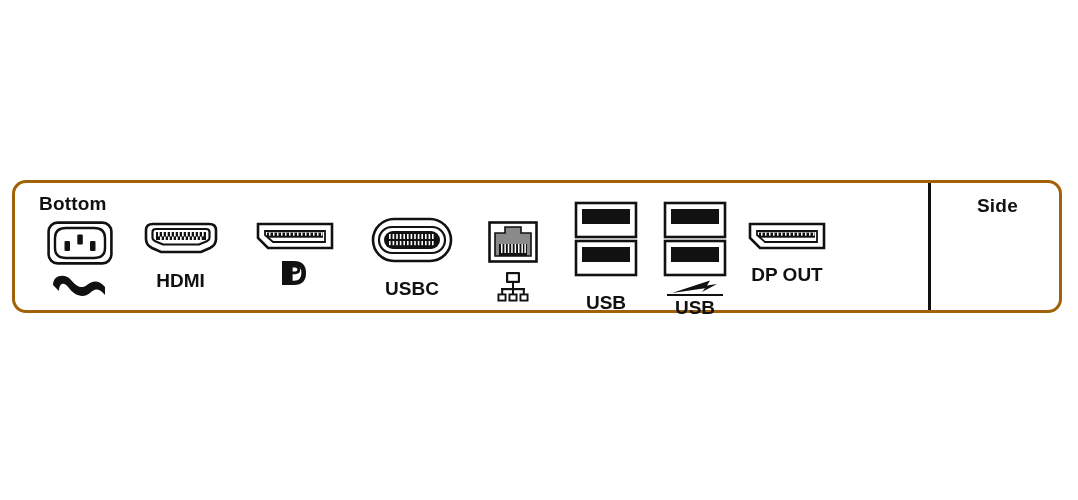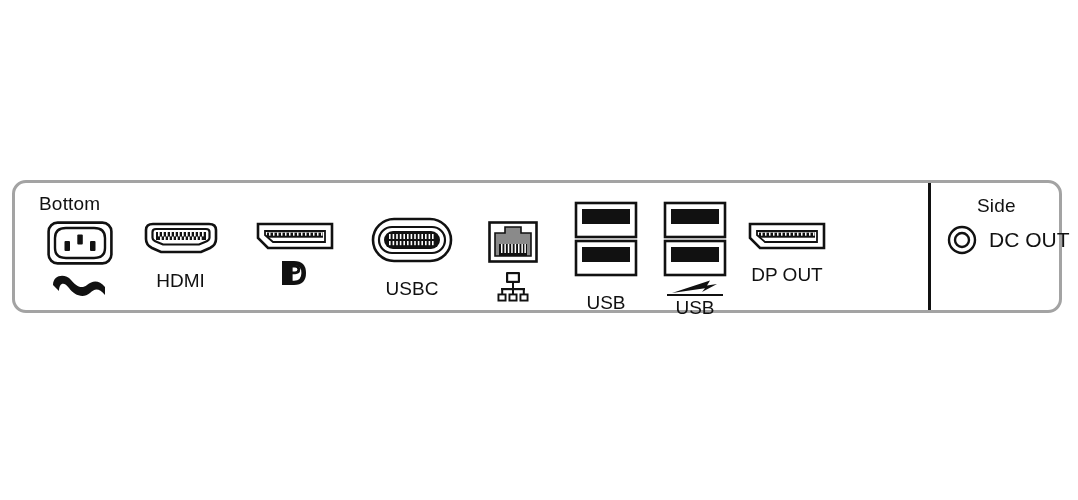--- a/index.html
+++ b/index.html
@@ -19,24 +19,25 @@
     background: #ffffff;
   }
 
   
   .panel {
     position: absolute;
     left: 12px;
     top: 180px;
     width: 1050px;
     height: 133px;
-    border: 3px solid #a3a3a3;
+    border: 3px solid #a16207;
     border-radius: 14px;
     box-sizing: border-box;
     background: #ffffff;
+    font-weight: bold;
   }
 
   .divider {
     position: absolute;
     left: 913px;
     top: 0px;
     width: 3px;
     height: 127px;
     background: #111111;
   }
@@ -340,24 +341,15 @@
             <rect x="58" y="11.5" width="1.5" height="3.2"></rect>
             <rect x="62" y="11.5" width="1.5" height="3.2"></rect>
             <rect x="66" y="11.5" width="1.5" height="3.2"></rect>
           </g>
         </svg>
       </div>
       <div class="port-caption" style="margin-top:14px;">DP OUT</div>
     </div>
 
 
-    <div class="port" id="col-dcout">
-      <div class="port-art">
-        <svg width="30" height="30" viewBox="0 0 30 30">
-          <circle class="stroke" cx="15" cy="15" r="13" stroke-width="2.4"></circle>
-          <circle class="stroke" cx="15" cy="15" r="7" stroke-width="2.4"></circle>
-        </svg>
-      </div>
-      <div class="dcout-caption">DC OUT</div>
-    </div>
 
   </div>
 </div>
 
 </body></html>

